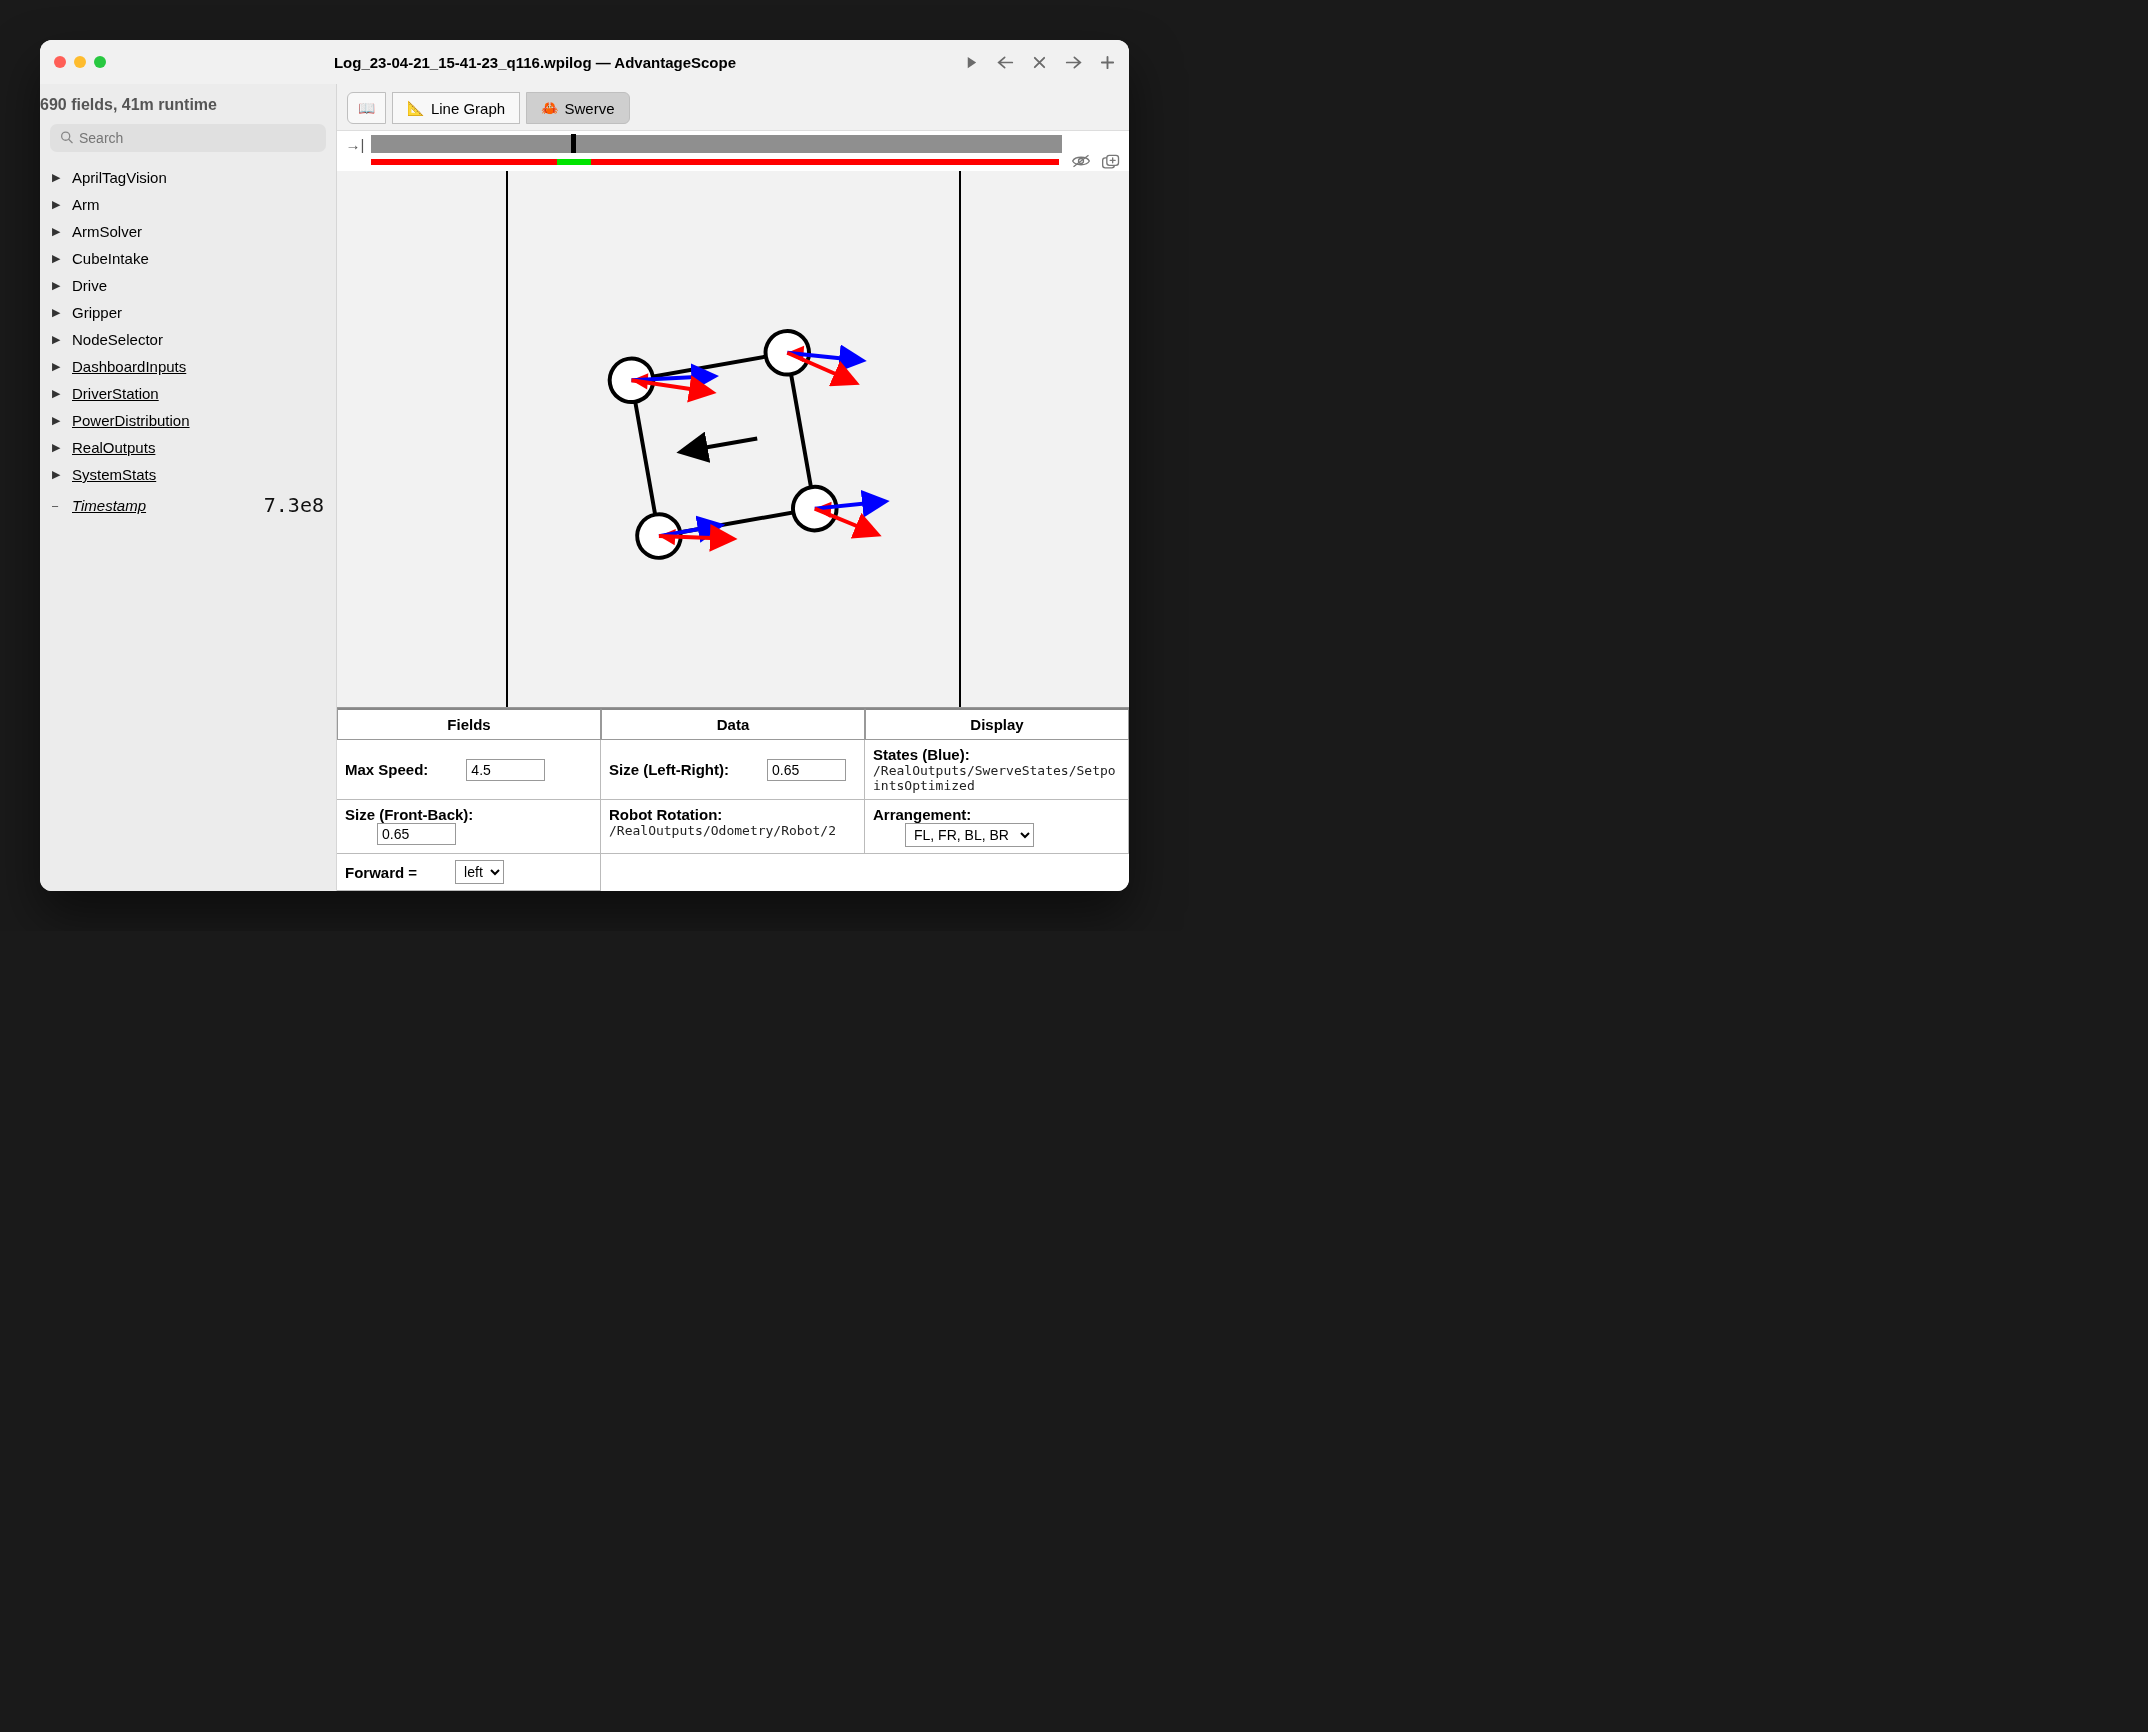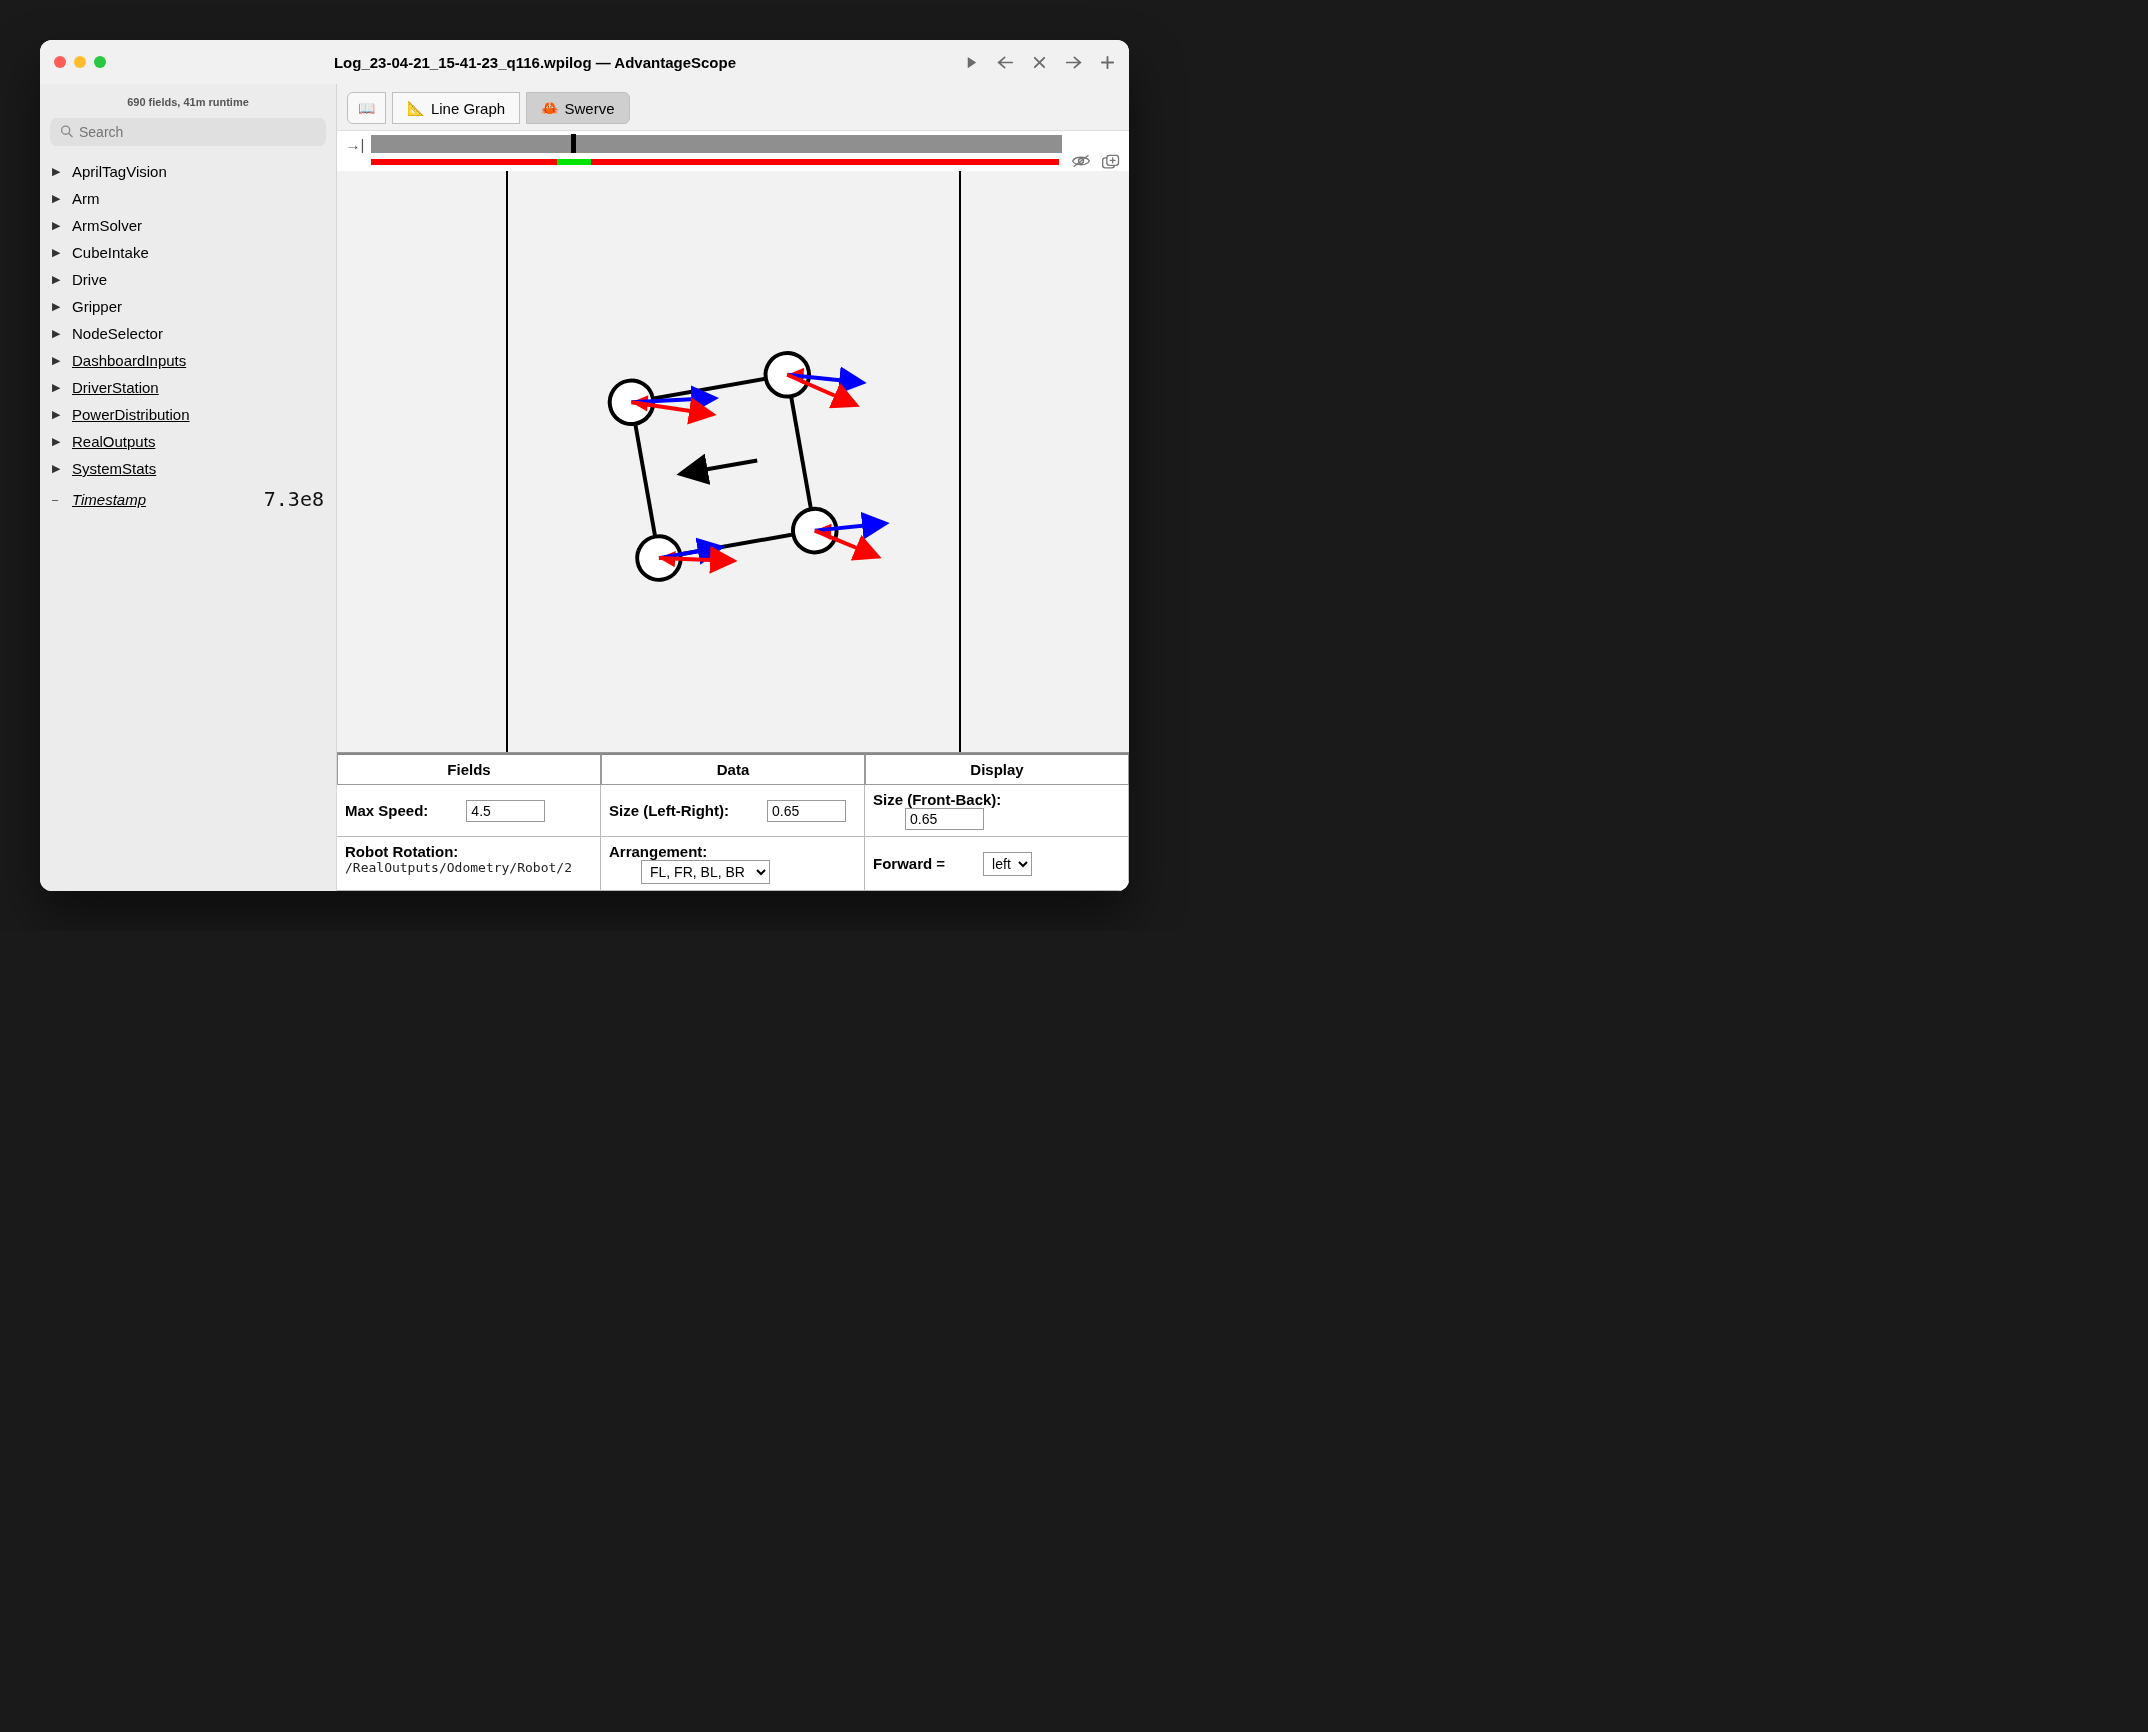--- a/index.html
+++ b/index.html
@@ -55,22 +55,22 @@
   
   .sidebar {
     width: 297px;
     background: #ececec;
     border-right: 1px solid #d6d6d6;
     display: flex;
     flex-direction: column;
     padding-top: 4px;
   }
   .sidebar-header {
-    text-align: center;
-    font-size: 11px;
+    text-align: left;
+    font-size: 16px;
     font-weight: 600;
     color: #555;
     padding: 8px 0 10px;
   }
   .search-wrap {
     padding: 0 10px 10px;
   }
   .search {
     width: 100%;
     display: flex;
@@ -471,20 +471,24 @@
           <div class="hcell">Data</div>
           <div class="hcell">Display</div>
           <div class="cell inline">
             <span class="flabel">Max Speed:</span>
             <input type="text" value="4.5" style="">
           </div>
           <div class="cell inline">
             <span class="flabel">Size (Left-Right):</span>
             <input type="text" value="0.65" style="">
           </div>
+          <div class="cell">
+            <div class="flabel">States (Blue):</div>
+            <div class="fpath">/RealOutputs/SwerveStates/SetpointsOptimized</div>
+          </div>
           <div class="cell"><div class="flabel">Size (Front-Back):</div><input type="text" value="0.65" style=""></div>
           <div class="cell">
             <div class="flabel">Robot Rotation:</div>
             <div class="fpath">/RealOutputs/Odometry/Robot/2</div>
           </div>
           <div class="cell"><div class="flabel">Arrangement:</div><select style="width:129px"><option>FL, FR, BL, BR</option></select></div>
           <div class="cell inline">
             <span class="flabel">Forward =</span>
             <select><option>left</option></select>
           </div>

